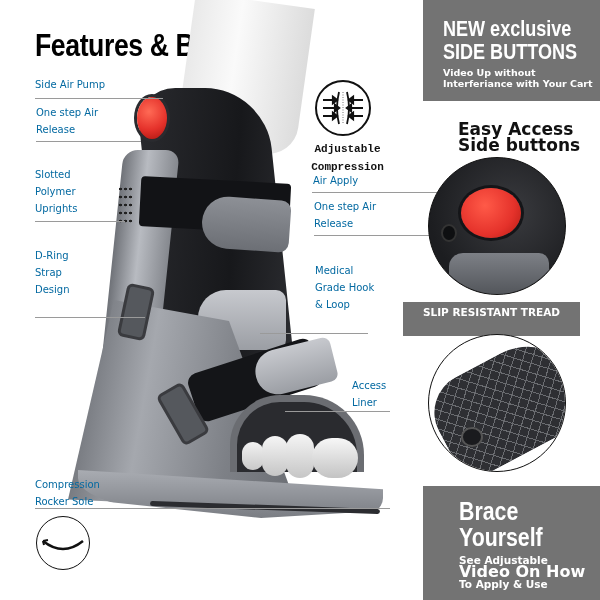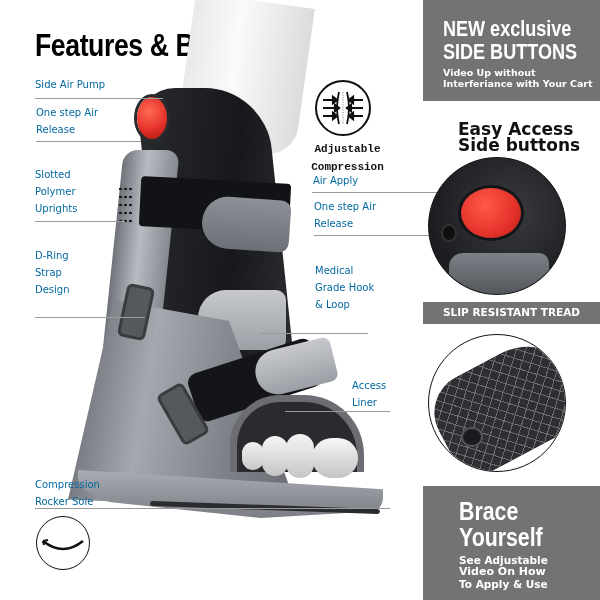--- a/index.html
+++ b/index.html
@@ -116,28 +116,28 @@
   <div>Easy Access</div>
   <div>Side buttons</div>
 </div>
 
 <div class="circle" style="left:428px;top:157px;width:136px;height:136px;background:radial-gradient(circle at 60% 40%,#3a3b3f,#1c1d20 70%);">
   <div class="abs" style="left:32px;top:30px;width:60px;height:50px;border-radius:50%;background:radial-gradient(circle at 40% 35%,#ff5a48,#e5322b 60%,#b11a12);box-shadow:0 0 0 3px #141518;"></div>
   <div class="abs" style="left:12px;top:66px;width:12px;height:14px;border-radius:50%;background:#0e0f11;border:2px solid #333;"></div>
   <div class="abs" style="left:20px;top:95px;width:100px;height:50px;background:linear-gradient(180deg,#7d8086,#4a4d52);border-radius:14px 10px 0 0;"></div>
 </div>
 
-<div class="panel" style="left:423px;top:302px;width:177px;height:22px;">
+<div class="panel" style="left:403px;top:302px;width:177px;height:34px;">
   <div class="abs" style="left:0;right:0;top:4px;text-align:center;font-family:'DejaVu Sans',sans-serif;font-weight:bold;font-size:10.5px;">SLIP RESISTANT TREAD</div>
 </div>
 
 <div class="circle" style="left:428px;top:334px;width:136px;height:136px;background:#fff;">
   <div class="abs" style="left:6px;top:20px;width:150px;height:100px;background:#2e2f33;background-image:repeating-linear-gradient(45deg,transparent 0 8px,#6a6c70 8px 9px),repeating-linear-gradient(-45deg,transparent 0 8px,#6a6c70 8px 9px);border-radius:40px 60px 20px 20px;transform:rotate(-28deg);"></div>
   <div class="abs" style="left:32px;top:92px;width:18px;height:16px;border-radius:50%;background:#1a1b1e;border:2px solid #555;"></div>
 </div>
 
 <div class="panel" style="left:423px;top:486px;width:177px;height:114px;">
   <div class="abs cond" style="left:36px;top:12px;font-size:26px;line-height:26px;">Brace</div>
   <div class="abs cond" style="left:36px;top:38px;font-size:26px;line-height:26px;">Yourself</div>
   <div class="abs small-bold" style="left:36px;top:68px;font-size:10.5px;line-height:12px;">See Adjustable</div>
-  <div class="abs small-bold" style="left:36px;top:80px;font-size:11px;line-height:12px;">Video On How</div>
+  <div class="abs small-bold" style="left:36px;top:80px;font-size:16px;line-height:12px;">Video On How</div>
   <div class="abs small-bold" style="left:36px;top:92px;font-size:10.5px;line-height:12px;">To Apply &amp; Use</div>
 </div>
 
 </body></html>

